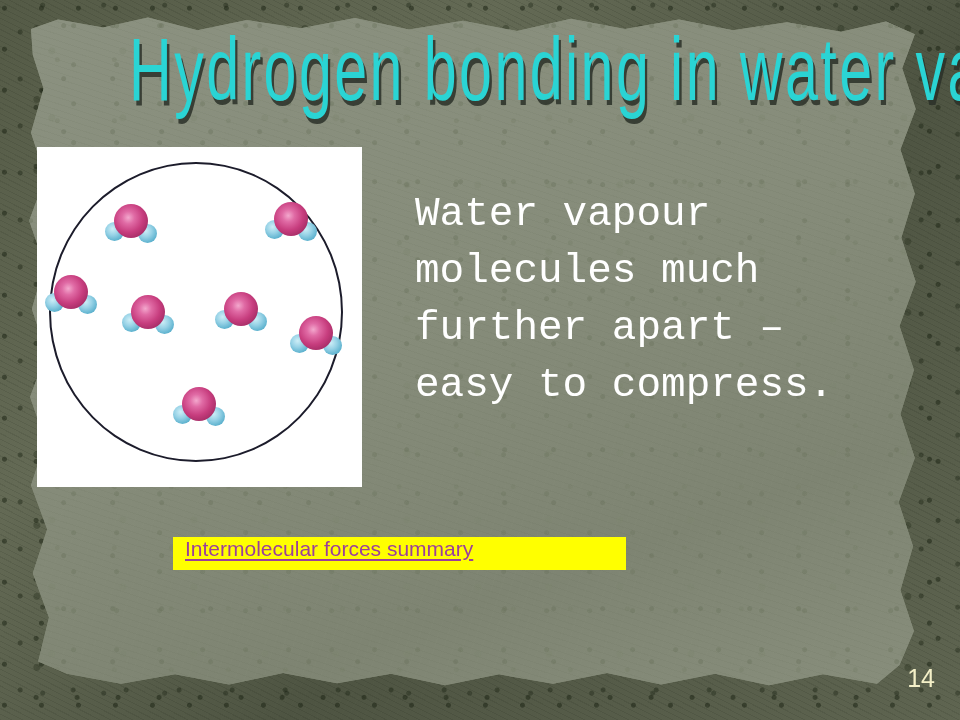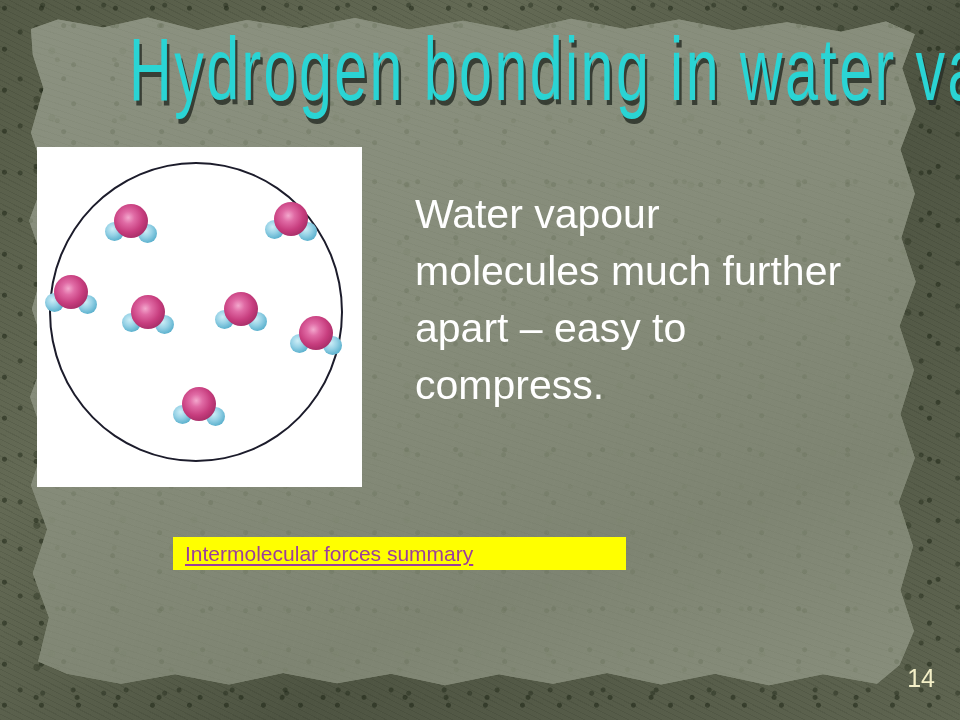--- a/index.html
+++ b/index.html
@@ -147,32 +147,32 @@
   
   #body-text {
     position: absolute;
     left: 415px;
     top: 186px;
     width: 430px;
     font-size: 41px;
     line-height: 57px;
     color: #ffffff;
     letter-spacing: 0px;
+    font-family: Liberation Mono, monospace;
   }
 
   
   #link-box {
     position: absolute;
     left: 173px;
     top: 537px;
     width: 453px;
     height: 33px;
     background: #ffff00;
     display: flex;
-    align-items: center;
   }
   #link-box .link {
     margin-left: 12px;
     font-size: 21px;
     color: #9b3f9b;
     text-decoration: underline;
     text-underline-offset: 3px;
     cursor: pointer;
     white-space: nowrap;
   }

